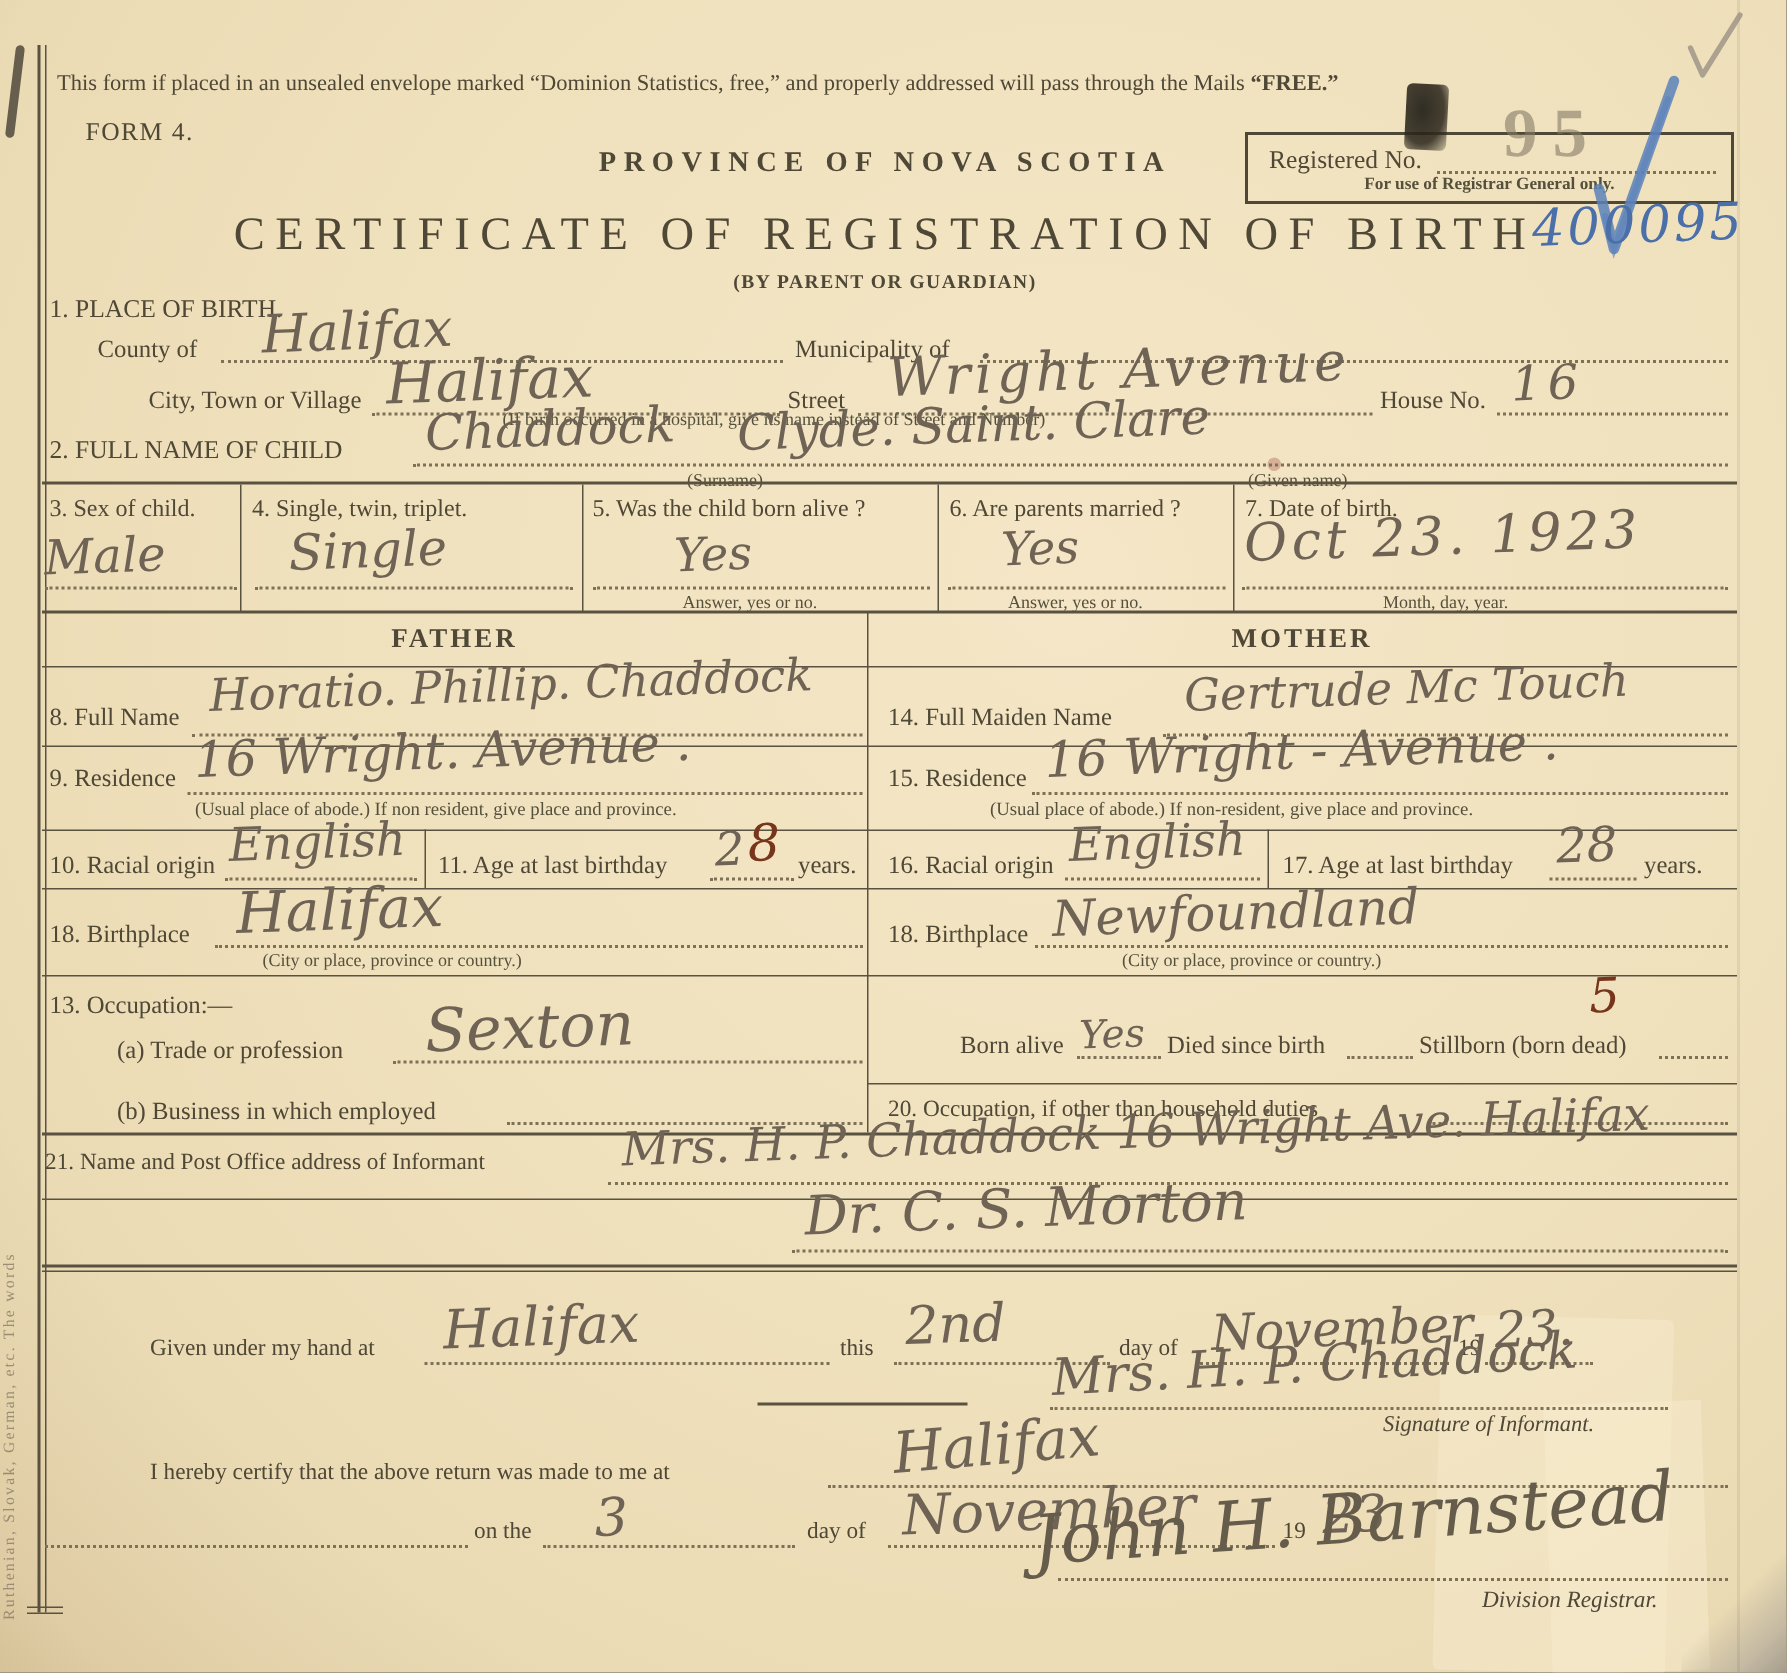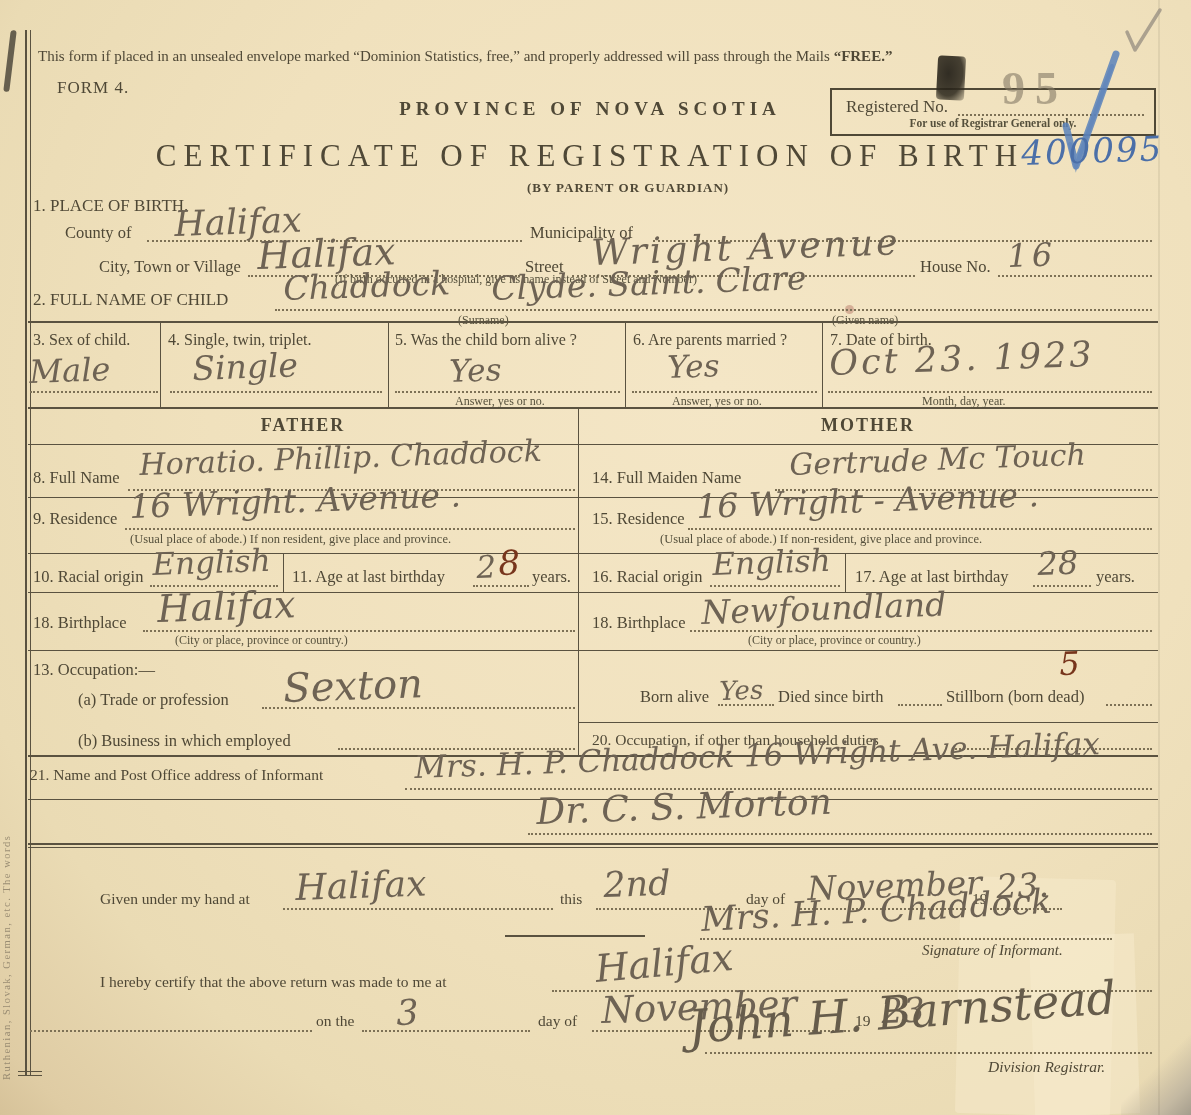--- a/index.html
+++ b/index.html
@@ -45,21 +45,21 @@
   <div class="abs hline" style="left:18px;top:1075px;width:24px;"></div>
 
   <div class="abs marginnote" style="left:1px;top:420px;height:660px;">Ruthenian, Slovak, German, etc.      The words</div>
 
   <div class="abs lbl" style="left:38px;top:48px;font-size:15px;">
     <span>This form if placed in an unsealed envelope marked “Dominion Statistics, free,” and properly addressed will pass through the Mails </span><span class="b">“FREE.”</span>
   </div>
   <div class="abs lbl" style="left:57px;top:78px;font-size:17px;letter-spacing:1px;">FORM 4.</div>
   <div class="abs lbl b center" style="left:30px;top:98px;width:1120px;font-size:19px;letter-spacing:5px;">PROVINCE OF NOVA SCOTIA</div>
   <div class="abs lbl center" style="left:30px;top:138px;width:1120px;font-size:31px;letter-spacing:7px;">CERTIFICATE OF REGISTRATION OF BIRTH</div>
-  <div class="abs lbl b center" style="left:30px;top:180px;width:1120px;font-size:13px;letter-spacing:1px;padding-left:38px;">(BY PARENT OR GUARDIAN)</div>
+  <div class="abs lbl b center" style="left:30px;top:180px;width:1120px;font-size:13px;letter-spacing:1px;">(BY PARENT OR GUARDIAN)</div>
 
   <div class="abs" style="left:830px;top:88px;width:322px;height:44px;border:2px solid #4f4836;">
     <div class="abs lbl" style="left:14px;top:7px;font-size:17px;">Registered No.</div>
     <div class="abs dots" style="left:126px;top:24px;width:186px;"></div>
     <div class="abs cap b center" style="left:0;top:27px;width:322px;font-size:11.5px;">For use of Registrar General only.</div>
   </div>
   <div class="abs" style="left:937px;top:56px;width:28px;height:44px;background:radial-gradient(ellipse at 40% 40%, #17140e 0%, #2f2a1f 60%, rgba(47,42,31,.2) 100%);border-radius:4px;transform:rotate(3deg);opacity:.88;"></div>
   <div class="abs stamp95" style="left:1002px;top:62px;font-size:46px;">95</div>
   <svg class="abs" style="left:1052px;top:44px;" width="72" height="136" viewBox="0 0 72 136">
     <polyline points="14,82 24,122 64,10" fill="none" stroke="#5b82bb" stroke-width="7" stroke-linecap="round" stroke-linejoin="round" opacity="0.85"></polyline>

